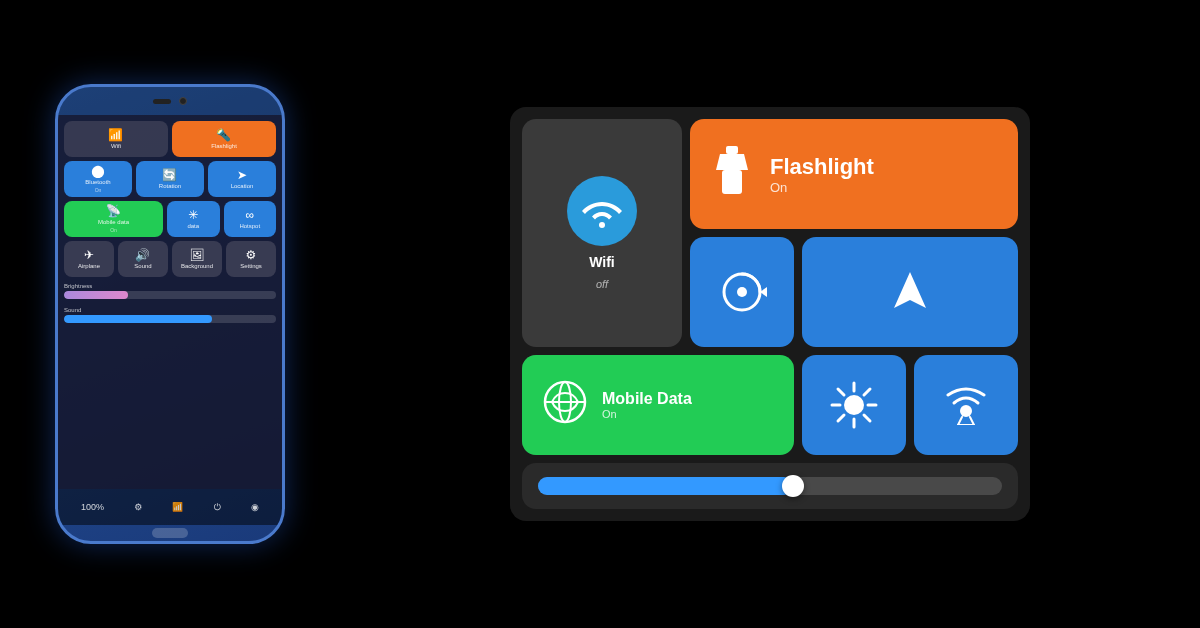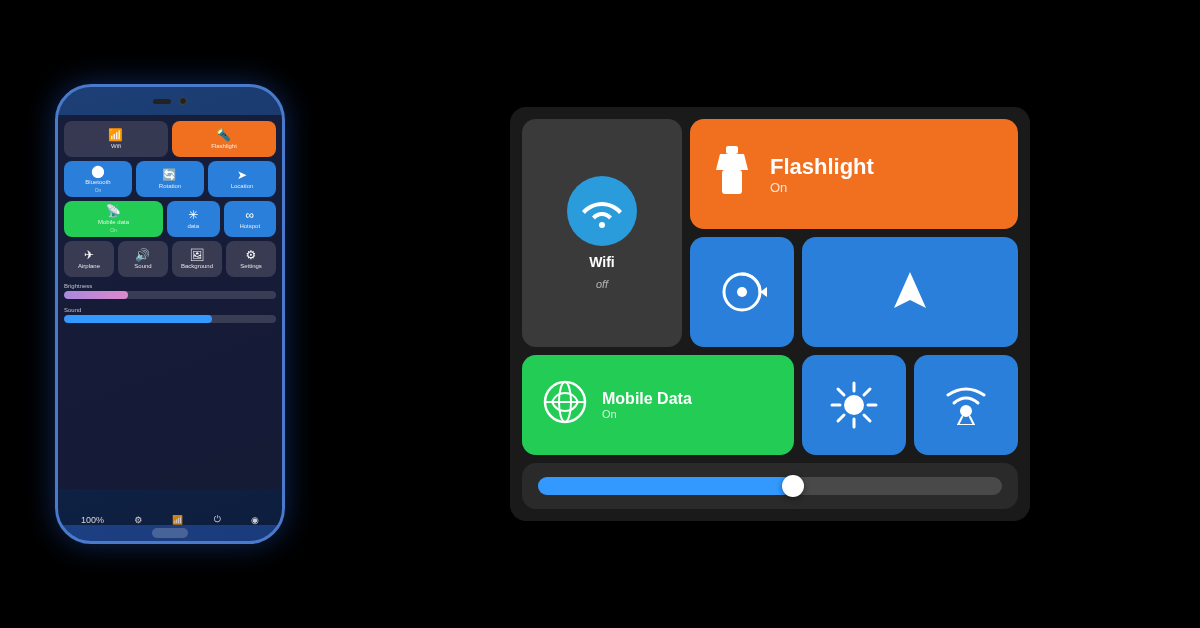--- a/index.html
+++ b/index.html
@@ -155,21 +155,21 @@
       background: linear-gradient(90deg, #aa88dd, #dd88cc);
     }
     .cp-slider-fill.blue { background: #3399ff; }
 
     
     .phone-bottom-bar {
       width: 100%;
       height: 36px;
       background: rgba(0,0,0,0.5);
       display: flex;
-      align-items: flex-end;
+      align-items: center;
       justify-content: space-around;
       padding: 0 8px;
       flex-shrink: 0;
     }
     .phone-bottom-bar span {
       font-size: 9px;
       color: rgba(255,255,255,0.8);
     }
 
     .phone-home {

